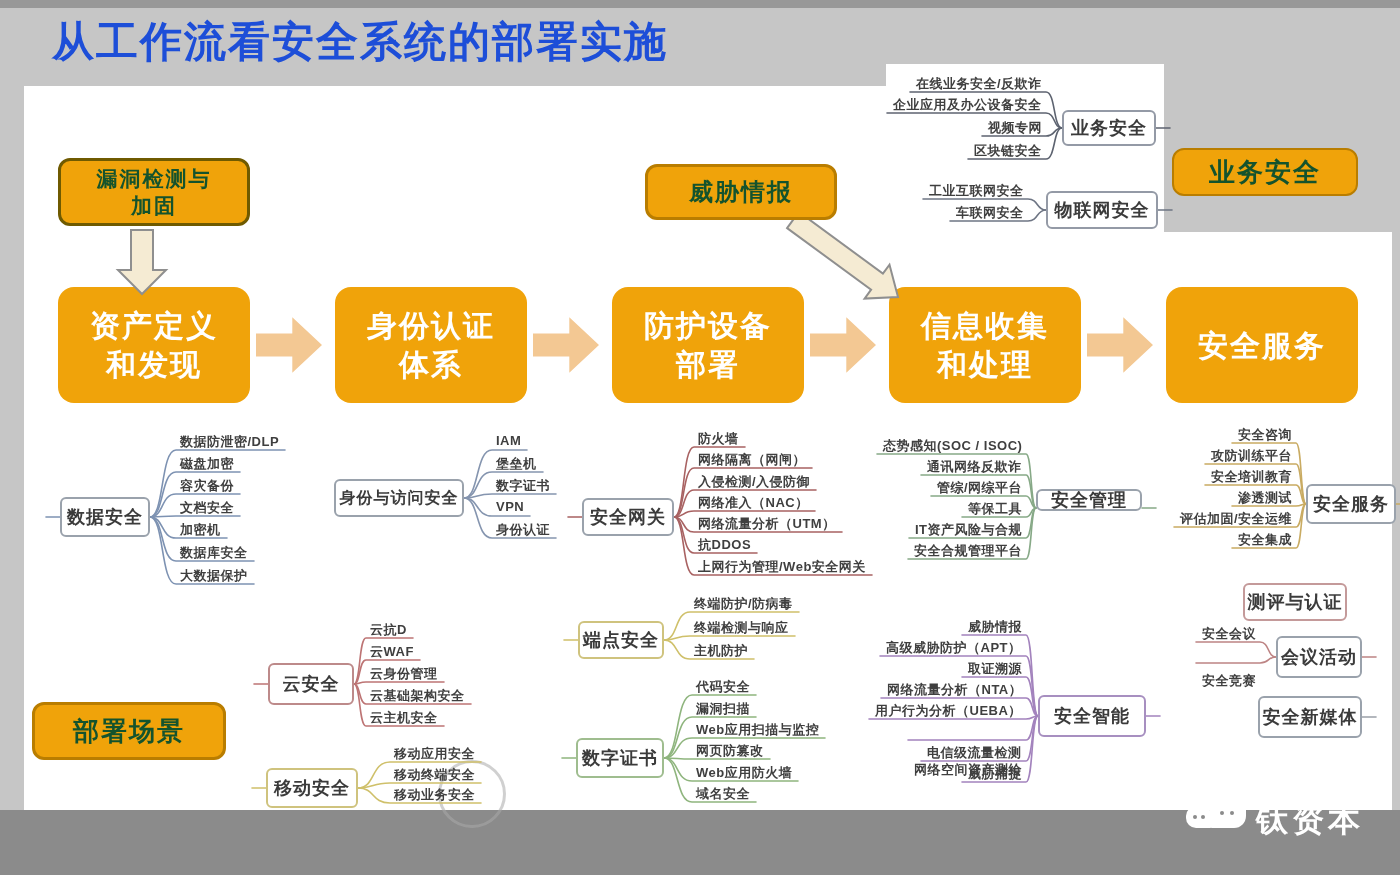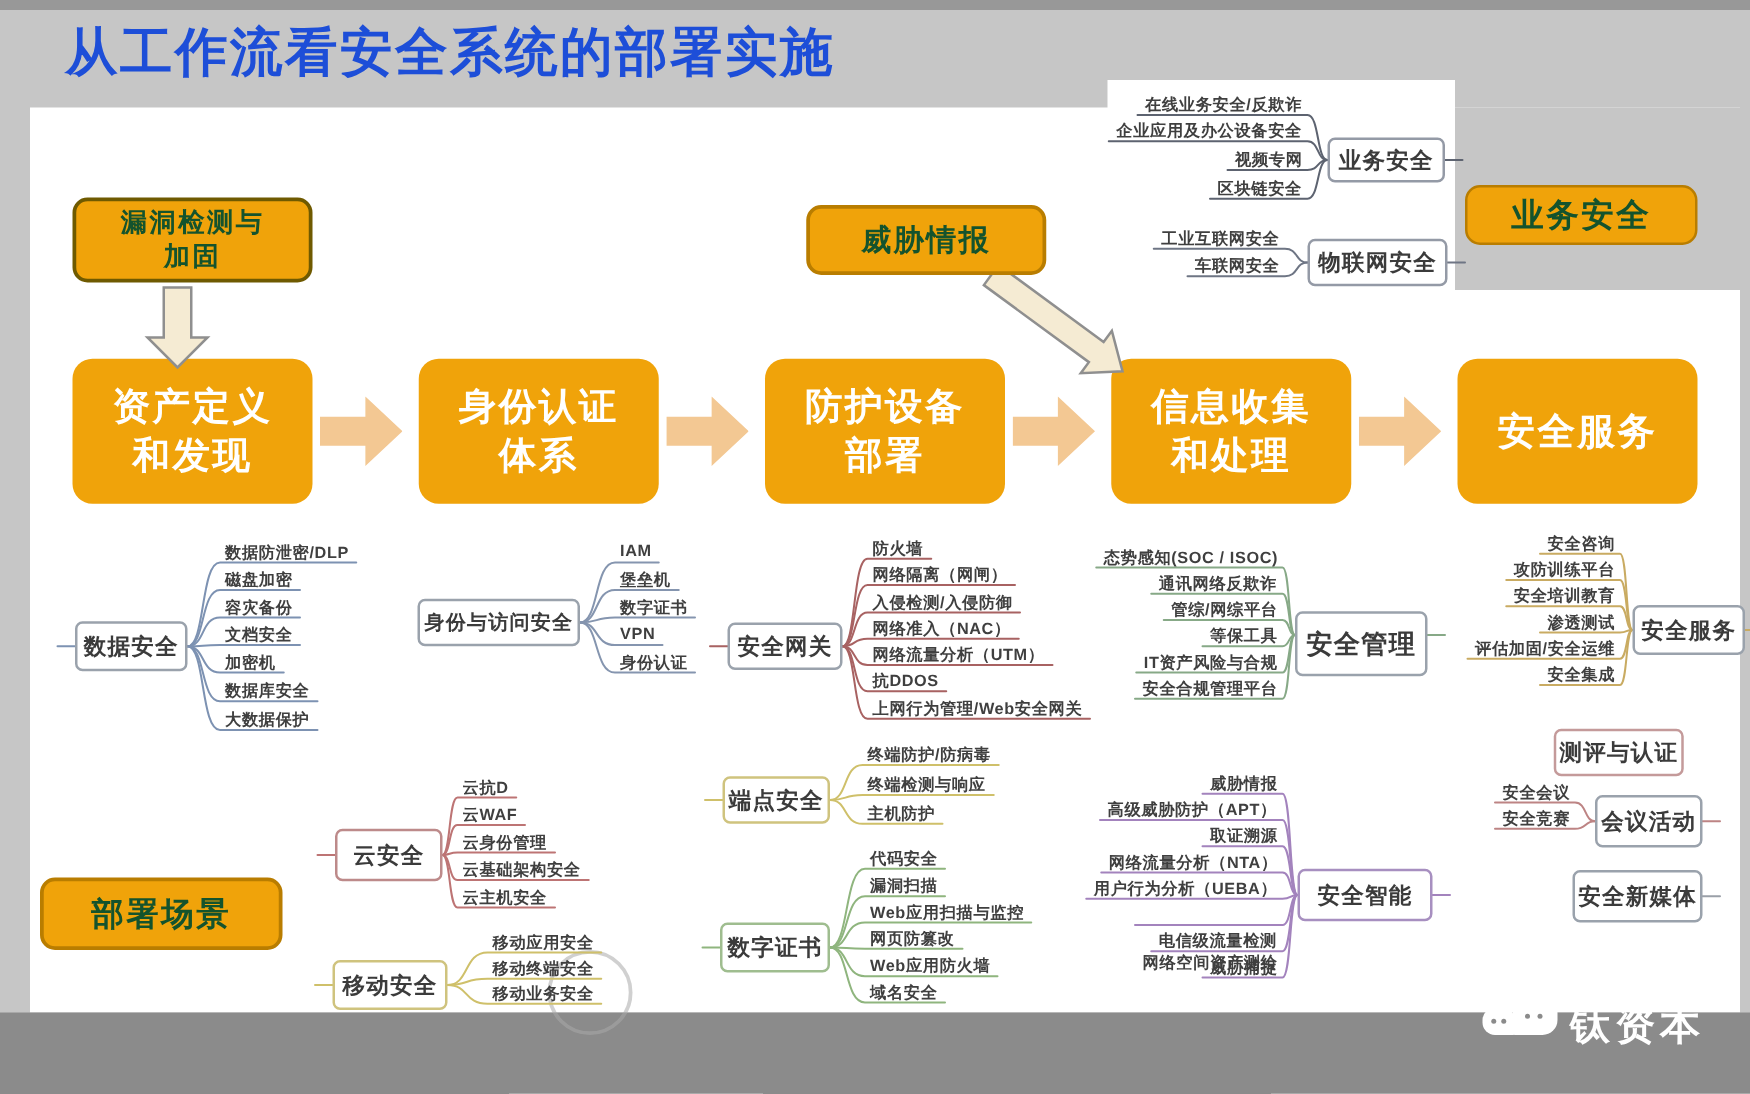--- a/index.html
+++ b/index.html
@@ -200,21 +200,21 @@
     <span class="branch" style="top: 499px; left: 496px;">VPN</span>
     <span class="branch" style="top: 521px; left: 496px;">身份认证</span>
     <div class="node" style="left: 582px; top: 498px; width: 92px; height: 38px; border-color: rgb(154, 162, 172); font-size: 18px;">安全网关</div>
     <span class="branch" style="top: 430px; left: 698px;">防火墙</span>
     <span class="branch" style="top: 451px; left: 698px;">网络隔离（网闸）</span>
     <span class="branch" style="top: 473px; left: 698px;">入侵检测/入侵防御</span>
     <span class="branch" style="top: 494px; left: 698px;">网络准入（NAC）</span>
     <span class="branch" style="top: 515px; left: 698px;">网络流量分析（UTM）</span>
     <span class="branch" style="top: 536px; left: 698px;">抗DDOS</span>
     <span class="branch" style="top: 558px; left: 698px;">上网行为管理/Web安全网关</span>
-    <div class="node" style="left: 1036px; top: 489px; width: 106px; height: 52px; border-color: rgb(154, 162, 172); font-size: 21px;">安全管理</div>
+    <div class="node" style="left: 1036px; top: 489px; width: 106px; height: 22px; border-color: rgb(154, 162, 172); font-size: 18px;">安全管理</div>
     <span class="branch" style="top: 437px; left: 883px;">态势感知(SOC / ISOC)</span>
     <span class="branch" style="top: 458px; left: 927px;">通讯网络反欺诈</span>
     <span class="branch" style="top: 479px; left: 937px;">管综/网综平台</span>
     <span class="branch" style="top: 500px; left: 968px;">等保工具</span>
     <span class="branch" style="top: 521px; left: 915px;">IT资产风险与合规</span>
     <span class="branch" style="top: 542px; left: 914px;">安全合规管理平台</span>
     <div class="node" style="left: 1306px; top: 484px; width: 90px; height: 40px; border-color: rgb(154, 162, 172); font-size: 18px;">安全服务</div>
     <span class="branch" style="top: 426px; left: 1238px;">安全咨询</span>
     <span class="branch" style="top: 447px; left: 1211px;">攻防训练平台</span>
     <span class="branch" style="top: 468px; left: 1211px;">安全培训教育</span>
@@ -247,21 +247,21 @@
     <span class="branch" style="top: 639px; left: 886px;">高级威胁防护（APT）</span>
     <span class="branch" style="top: 660px; left: 968px;">取证溯源</span>
     <span class="branch" style="top: 681px; left: 887px;">网络流量分析（NTA）</span>
     <span class="branch" style="top: 702px; left: 875px;">用户行为分析（UEBA）</span>
     <span class="branch" style="top: 761px; left: 914px;">网络空间资产测绘</span>
     <span class="branch" style="top: 744px; left: 927px;">电信级流量检测</span>
     <span class="branch" style="top: 765px; left: 968px;">威胁捕捉</span>
     <div class="node" style="left: 1243px; top: 583px; width: 104px; height: 38px; border-color: rgb(196, 154, 154); font-size: 18px;">测评与认证</div>
     <div class="node" style="left: 1276px; top: 636px; width: 86px; height: 42px; border-color: rgb(154, 162, 172); font-size: 18px;">会议活动</div>
     <span class="branch" style="top: 625px; left: 1202px;">安全会议</span>
-    <span class="branch" style="top: 646px; left: 1202px;">安全竞赛</span>
+    <span class="branch" style="top: 672px; left: 1202px;">安全竞赛</span>
     <div class="node" style="left: 1258px; top: 696px; width: 104px; height: 42px; border-color: rgb(154, 162, 172); font-size: 18px;">安全新媒体</div>
   </div>
 
 <div id="footer-logo">
   <div id="brand-row">
     <div id="bubbles">
       <div class="bubble" style="left:0;top:10px;width:26px;height:22px;border-radius:10px 10px 2px 10px;">
         <div class="dot" style="left:7px;top:9px;"></div>
           <div class="dot" style="left:15px;top:9px;"></div>
       </div>

